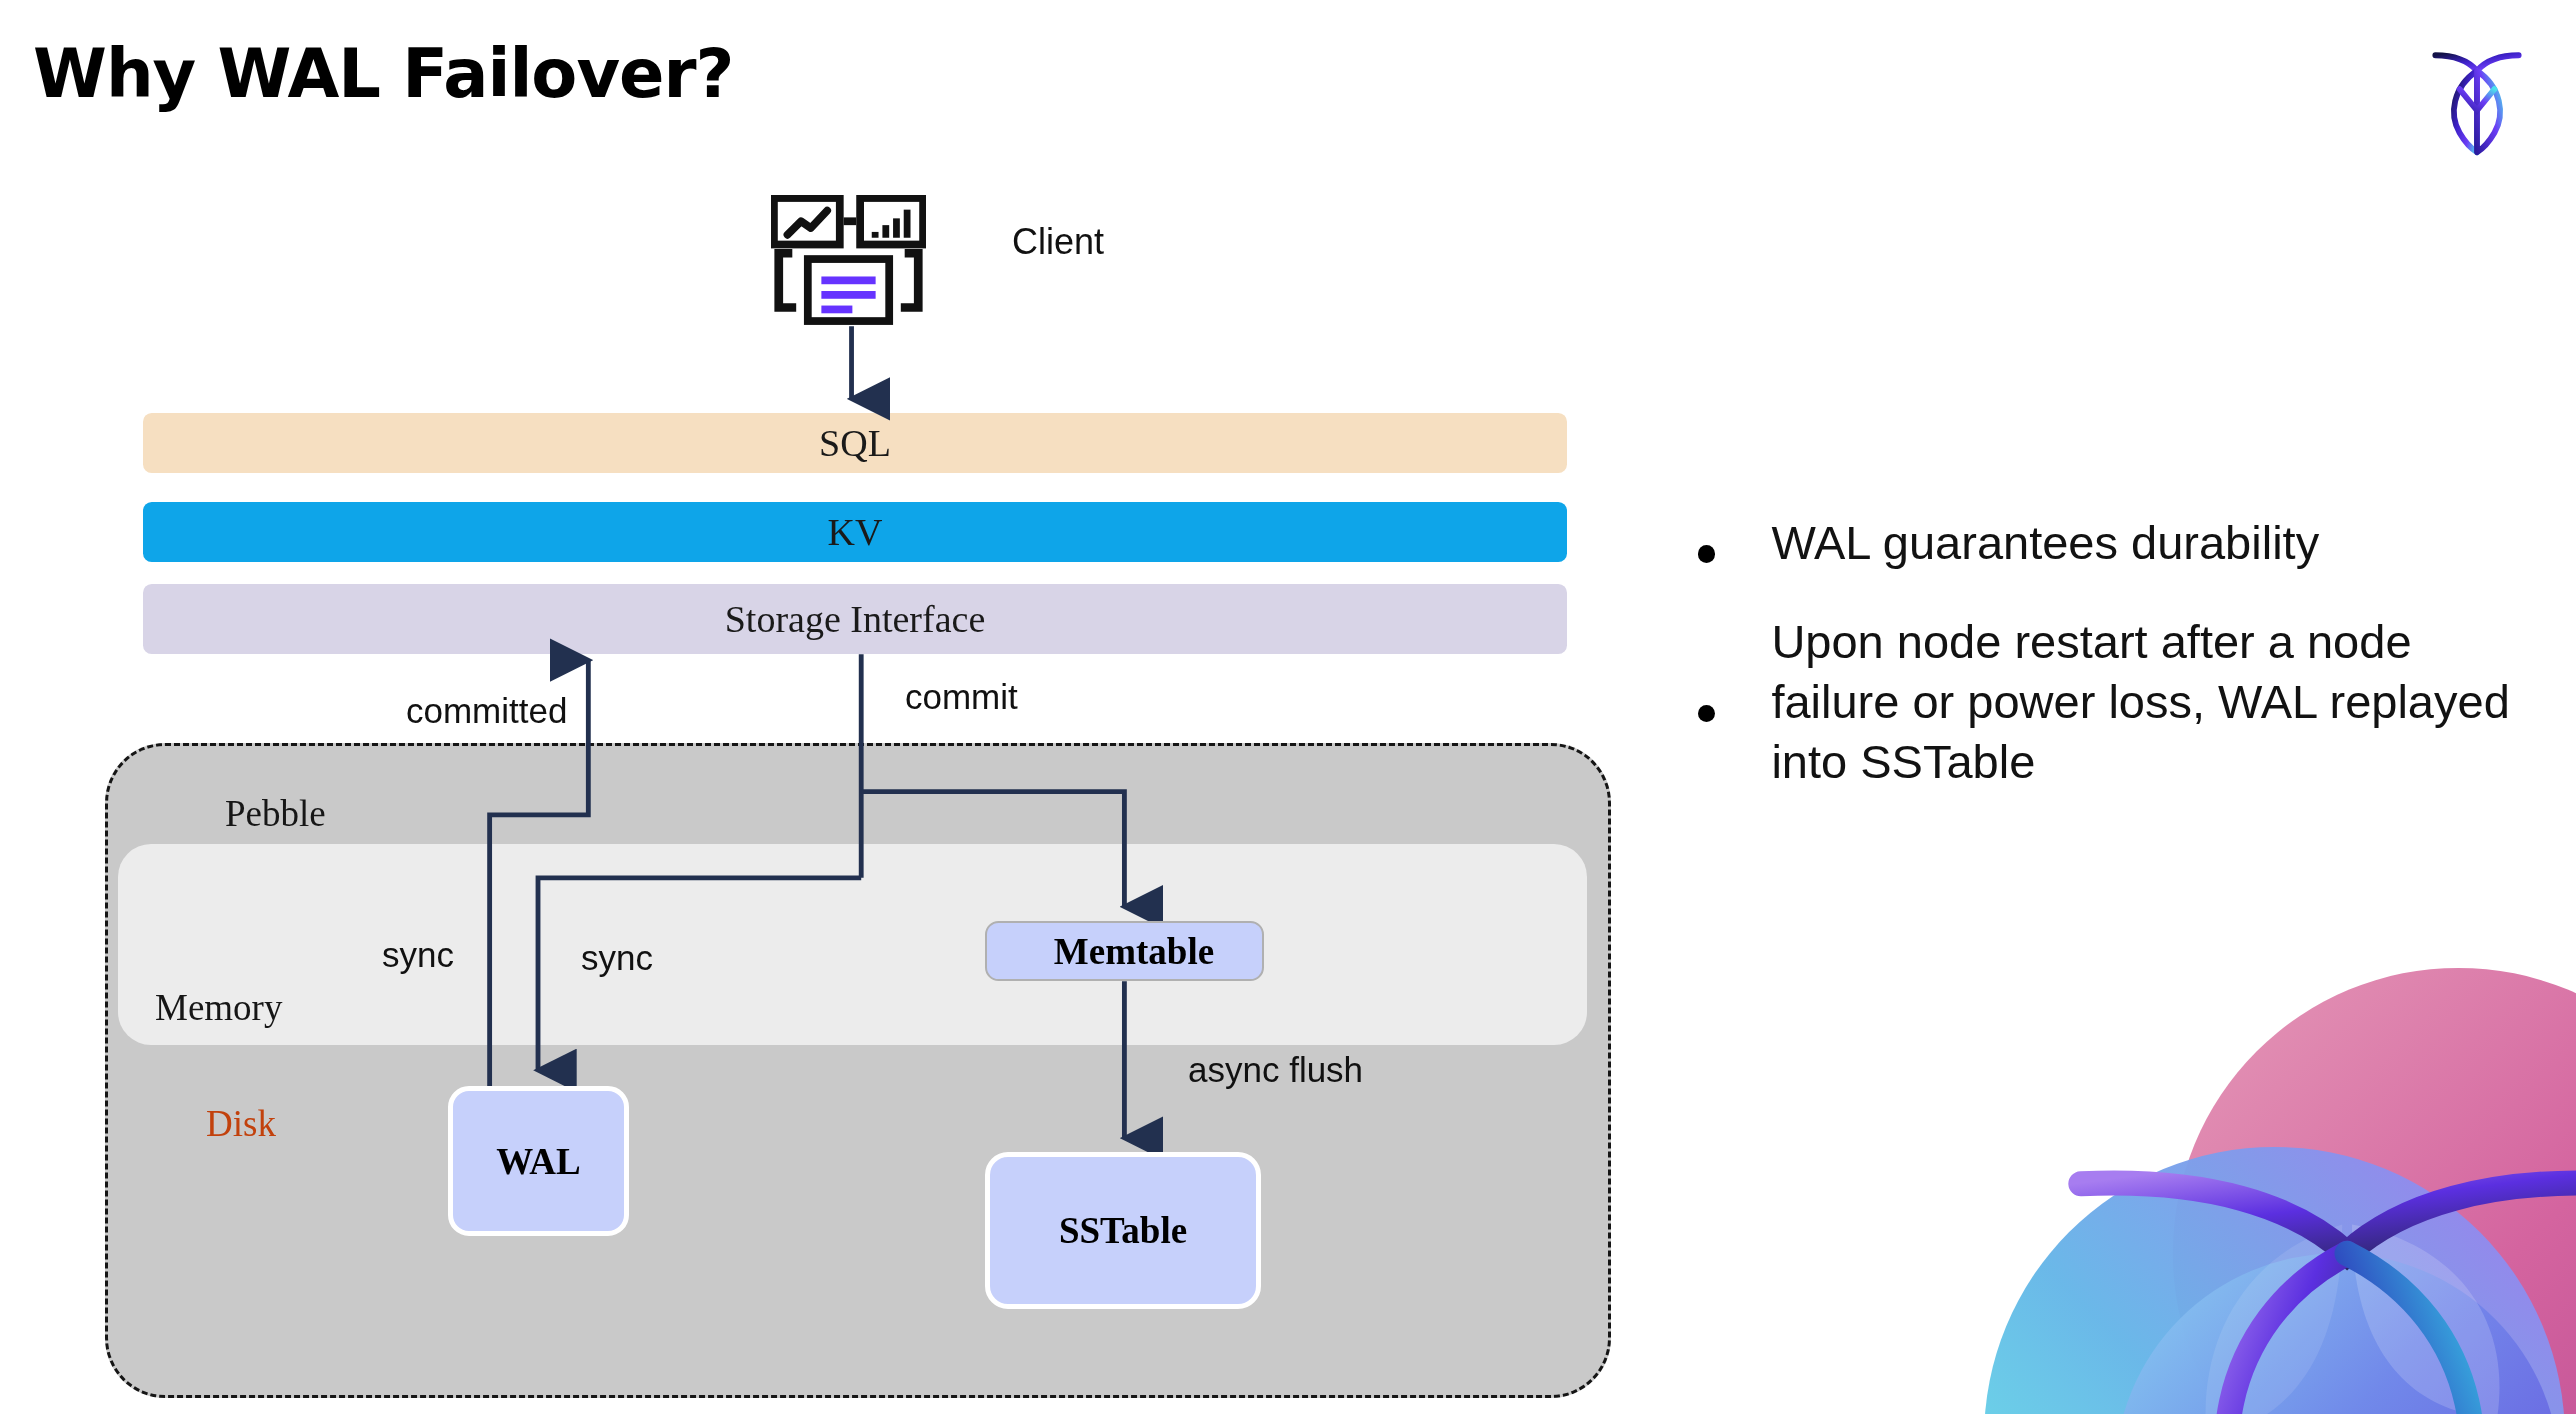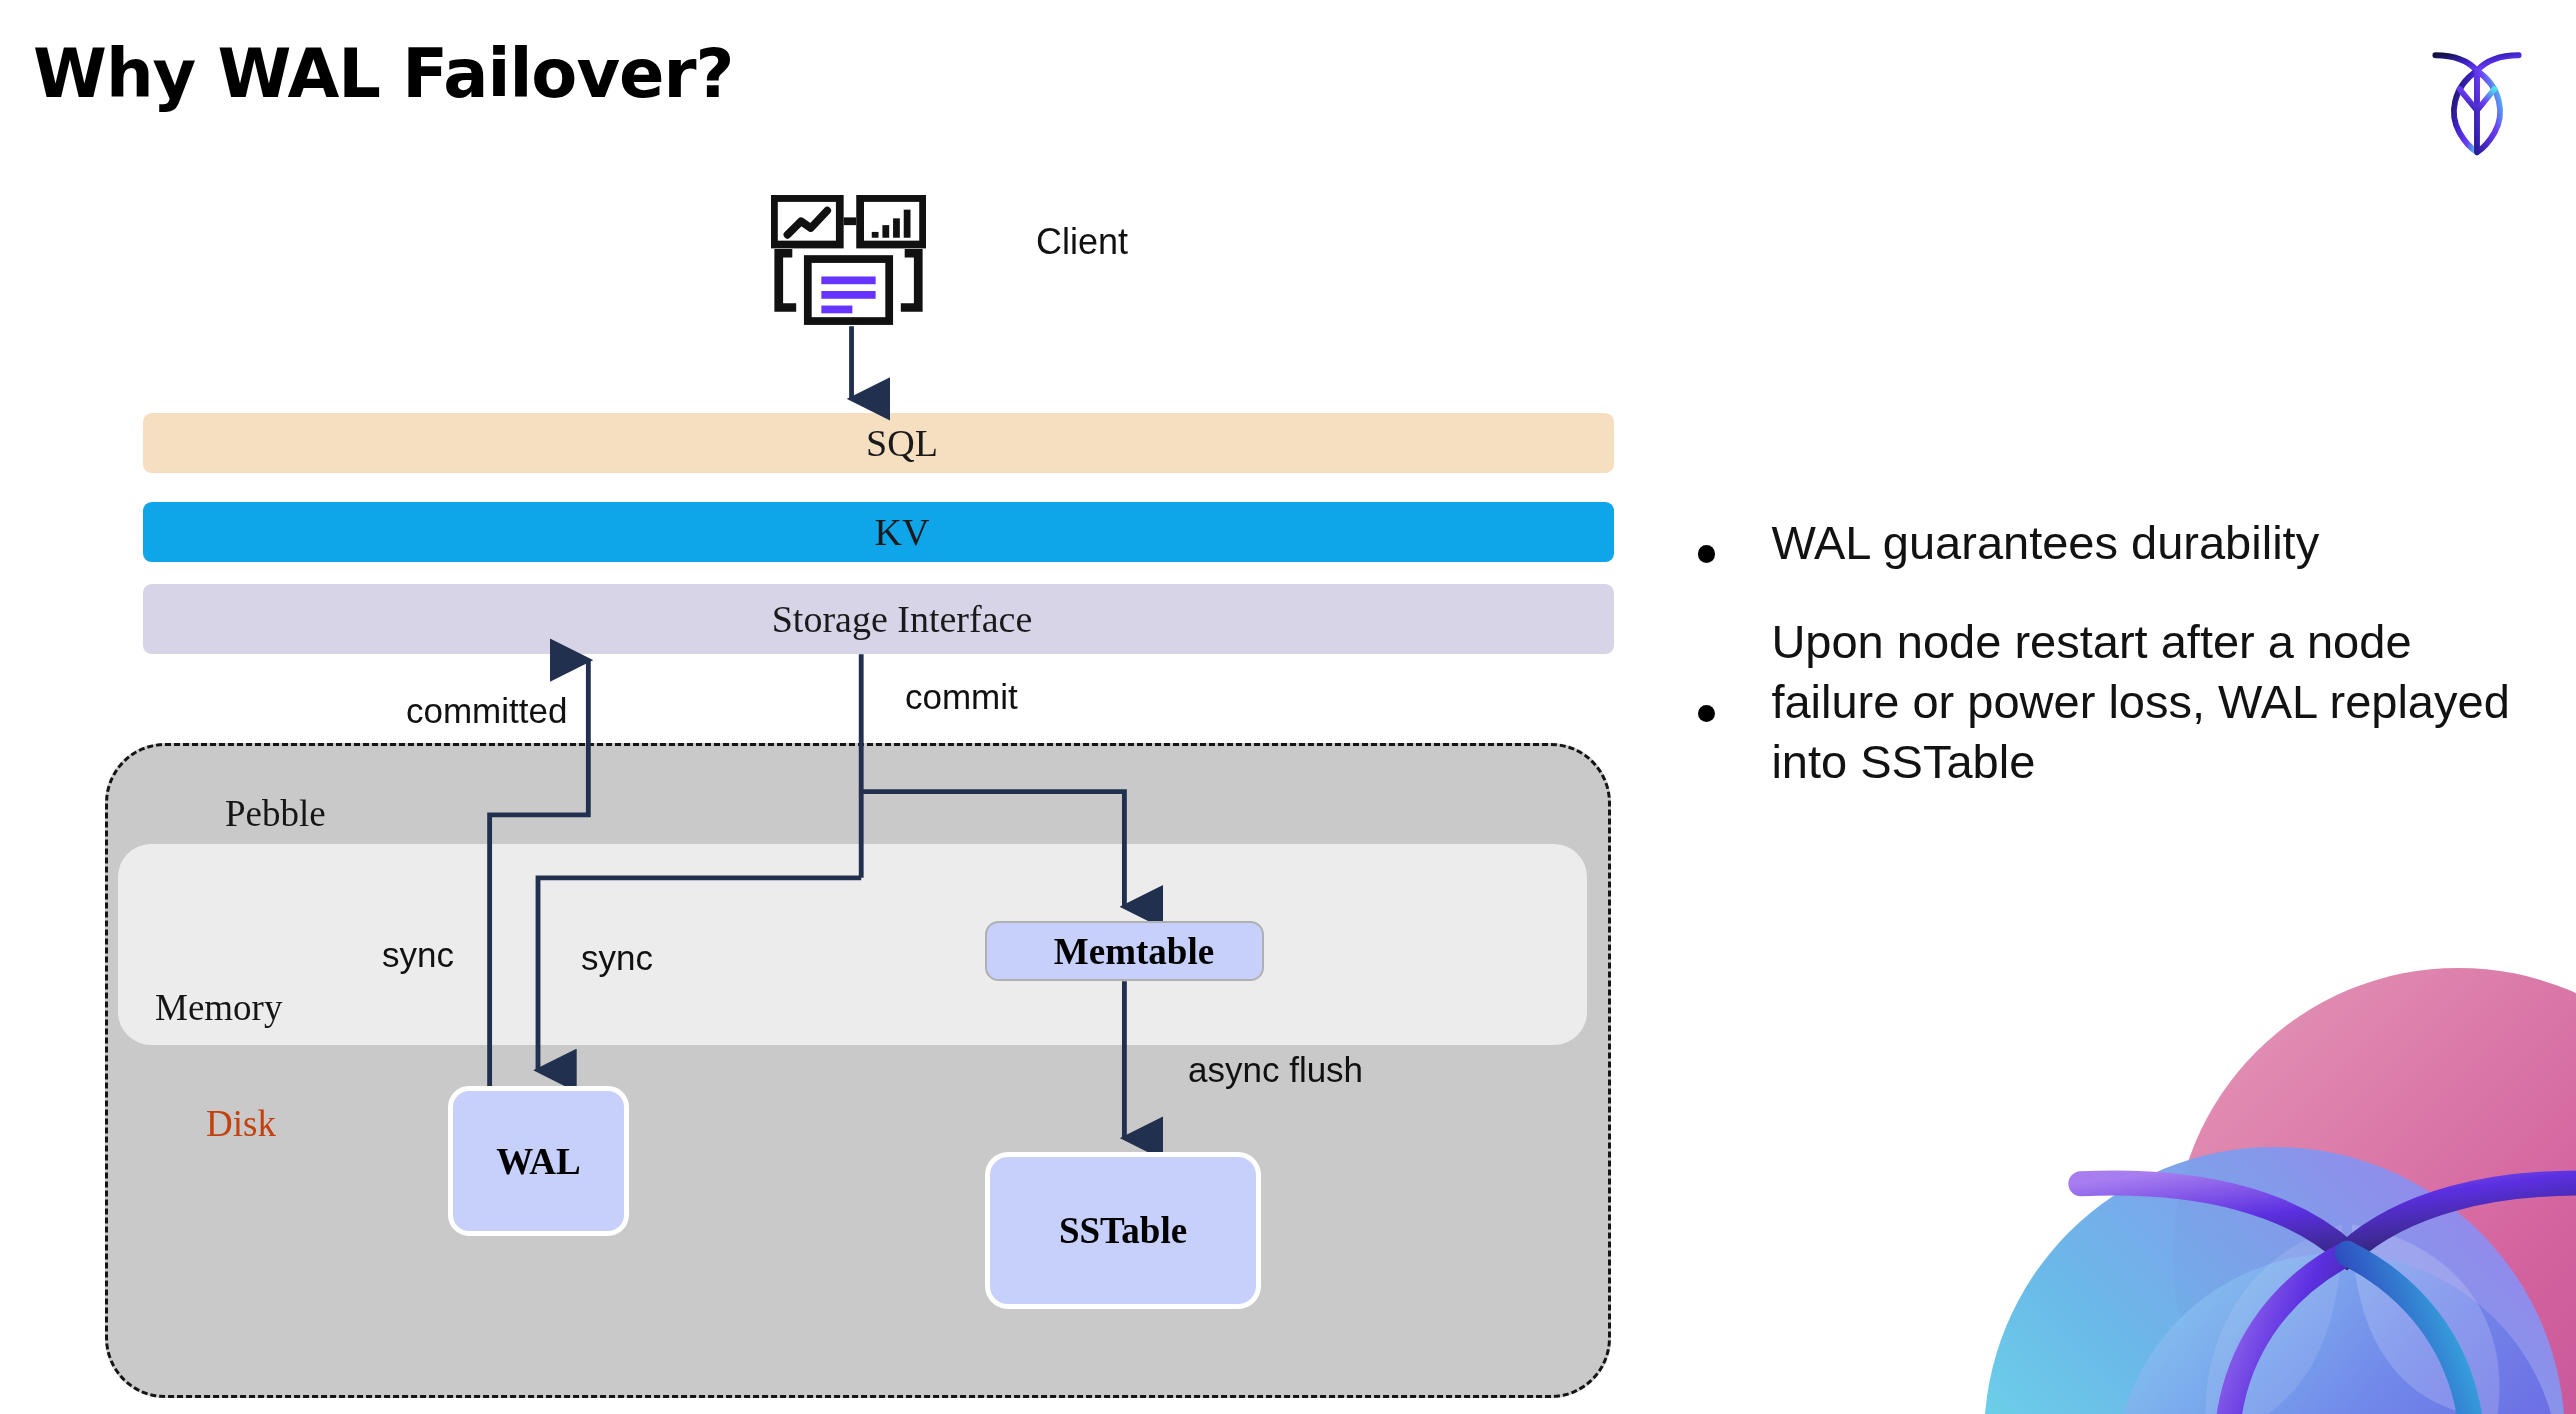--- a/index.html
+++ b/index.html
@@ -32,33 +32,31 @@
   
   #diagram{position:absolute;left:0;top:0;width:1645px;height:1415px;}
 
   .layer-bar{
     position:absolute;
     border-radius:8.7px;
     display:flex;align-items:center;justify-content:center;
     font-family:"Liberation Serif", serif;
     font-size:38px;
     color:#1a1a1a;
-    padding-left:47px;
   }
   #bar-sql{left:143px;top:413px;width:1424px;height:60px;background:#f6dfc1;}
   #bar-kv{left:143px;top:502px;width:1424px;height:60px;background:#0ea5e9;}
   #bar-storage{left:143px;top:584px;width:1424px;height:70px;background:#d8d4e7;}
 
   
   #client-icon{position:absolute;left:771px;top:195px;width:155px;height:131px;}
   #client-label{
     position:absolute;left:1012px;top:221px;
     font-size:36px;color:#111;
     font-family:"Liberation Sans", sans-serif;
-    margin-left:24px;
   }
 
   
   #pebble-container{
     position:absolute;left:105px;top:743px;width:1506px;height:655px;
     background:#c9c9c9;
     border:3.9px dashed #151515;
     border-radius:60px;
     box-sizing:border-box;
   }

